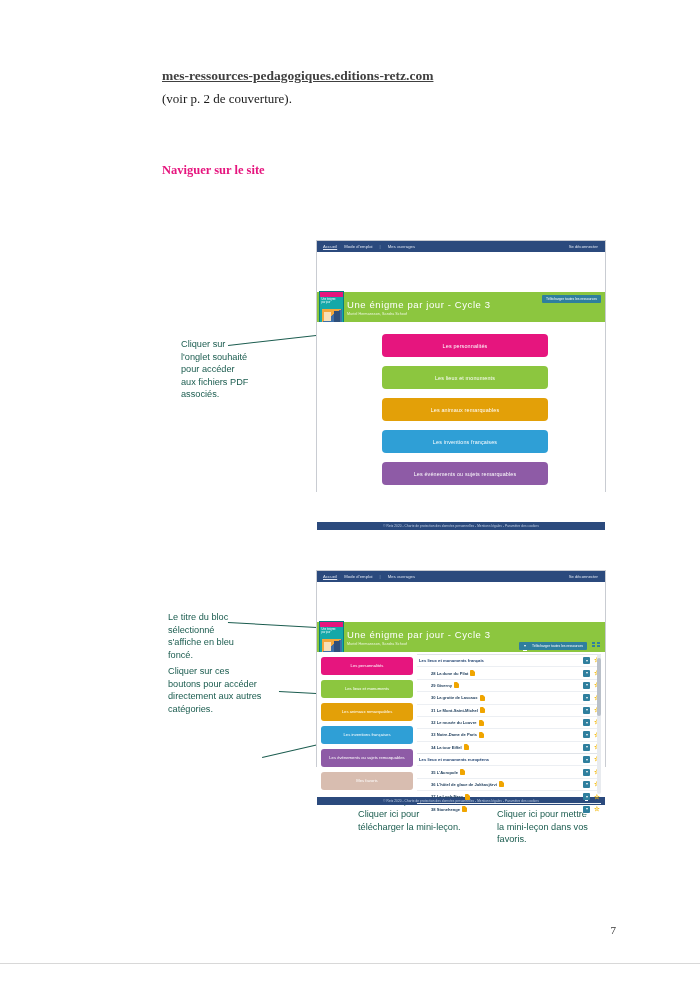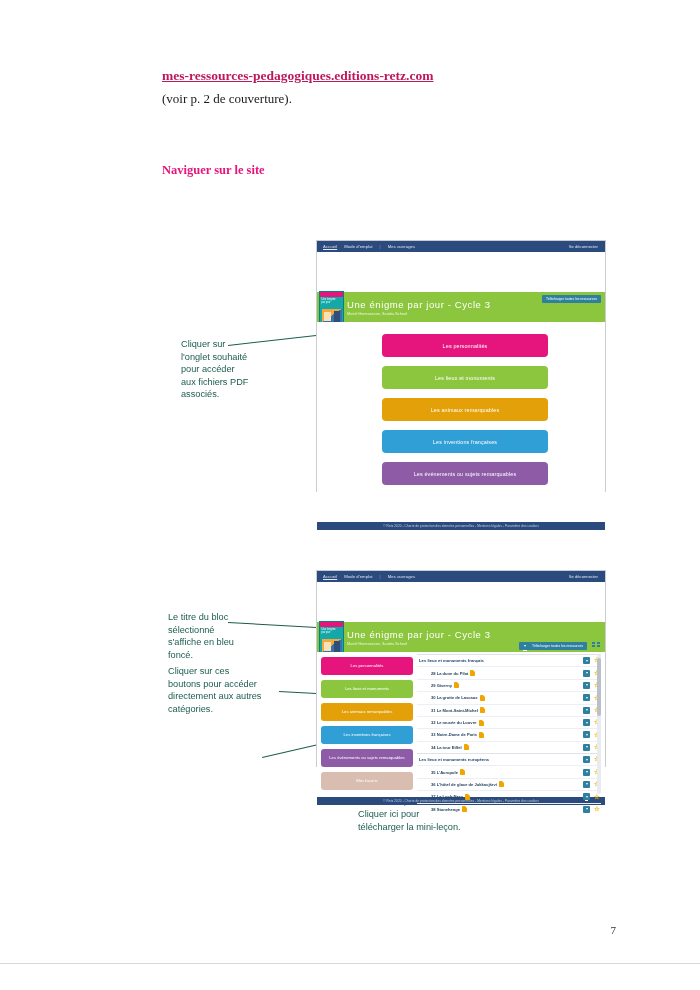--- a/index.html
+++ b/index.html
@@ -22,21 +22,21 @@
     position:relative;top:2px;margin:0 3px;vertical-align:baseline;
     box-shadow:inset -1px -1px 1px rgba(0,0,0,.25);
   }
   .pdf-globe::after{
     content:"";position:absolute;left:3px;top:2px;width:6px;height:8px;
     border-radius:50%;border:1.2px solid #ffffff;border-left-color:transparent;
     transform:rotate(-18deg);
   }
   .intro .l2{
     font-family:"Liberation Serif",serif;font-weight:bold;font-size:13.5px;
-    color:#be185d;text-decoration:underline;line-height:20px;white-space:nowrap;
+    color:#404040;text-decoration:underline;line-height:20px;white-space:nowrap;
   }
   .intro .l3{
     font-family:"Liberation Serif",serif;font-size:13px;color:#1a1a1a;
     line-height:21px;margin-top:2px;
   }
   .section-title{
     position:absolute;left:162px;top:163px;
     font-family:"Liberation Serif",serif;font-weight:bold;font-size:12.5px;color:#e6157e;
   }
 
@@ -224,20 +224,23 @@
   <div class="leader" style="left:279px;top:691px;width:42px;transform:rotate(3deg);"></div>
   <div class="arrowhead" style="left:318px;top:689px;border-width:3px 5px 3px 0;border-color:transparent #1b5c4f transparent transparent;"></div>
 
   <div class="leader" style="left:262px;top:757px;width:156px;transform:rotate(-13deg);"></div>
 
   <div class="ann" style="left:358px;top:808px;width:130px;white-space:pre-line;">Cliquer ici pour
 télécharger la mini-leçon.</div>
   <div class="leader" style="left:404px;top:805px;width:88px;transform:rotate(-31deg);"></div>
   <div class="arrowhead" style="left:477px;top:750px;border-width:0 3px 6px 3px;border-color:transparent transparent #1b5c4f transparent;transform:rotate(145deg);"></div>
 
+  <div class="ann" style="left:497px;top:808px;width:128px;white-space:pre-line;">Cliquer ici pour mettre
+la mini-leçon dans vos
+favoris.</div>
   <div class="leader" style="left:543px;top:802px;width:80px;transform:rotate(-90deg);"></div>
   <div class="arrowhead" style="left:540px;top:714px;border-width:0 3px 6px 3px;border-color:transparent transparent #1b5c4f transparent;"></div>
 
   <div class="app" style="left:316px;top:570px;width:288px;height:195px;">
 
     <div class="topbar">
       <span class="nav active">Accueil</span>
       <span class="nav">Mode d'emploi</span>
       <span class="sep">|</span>
       <span class="nav">Mes ouvrages</span>

